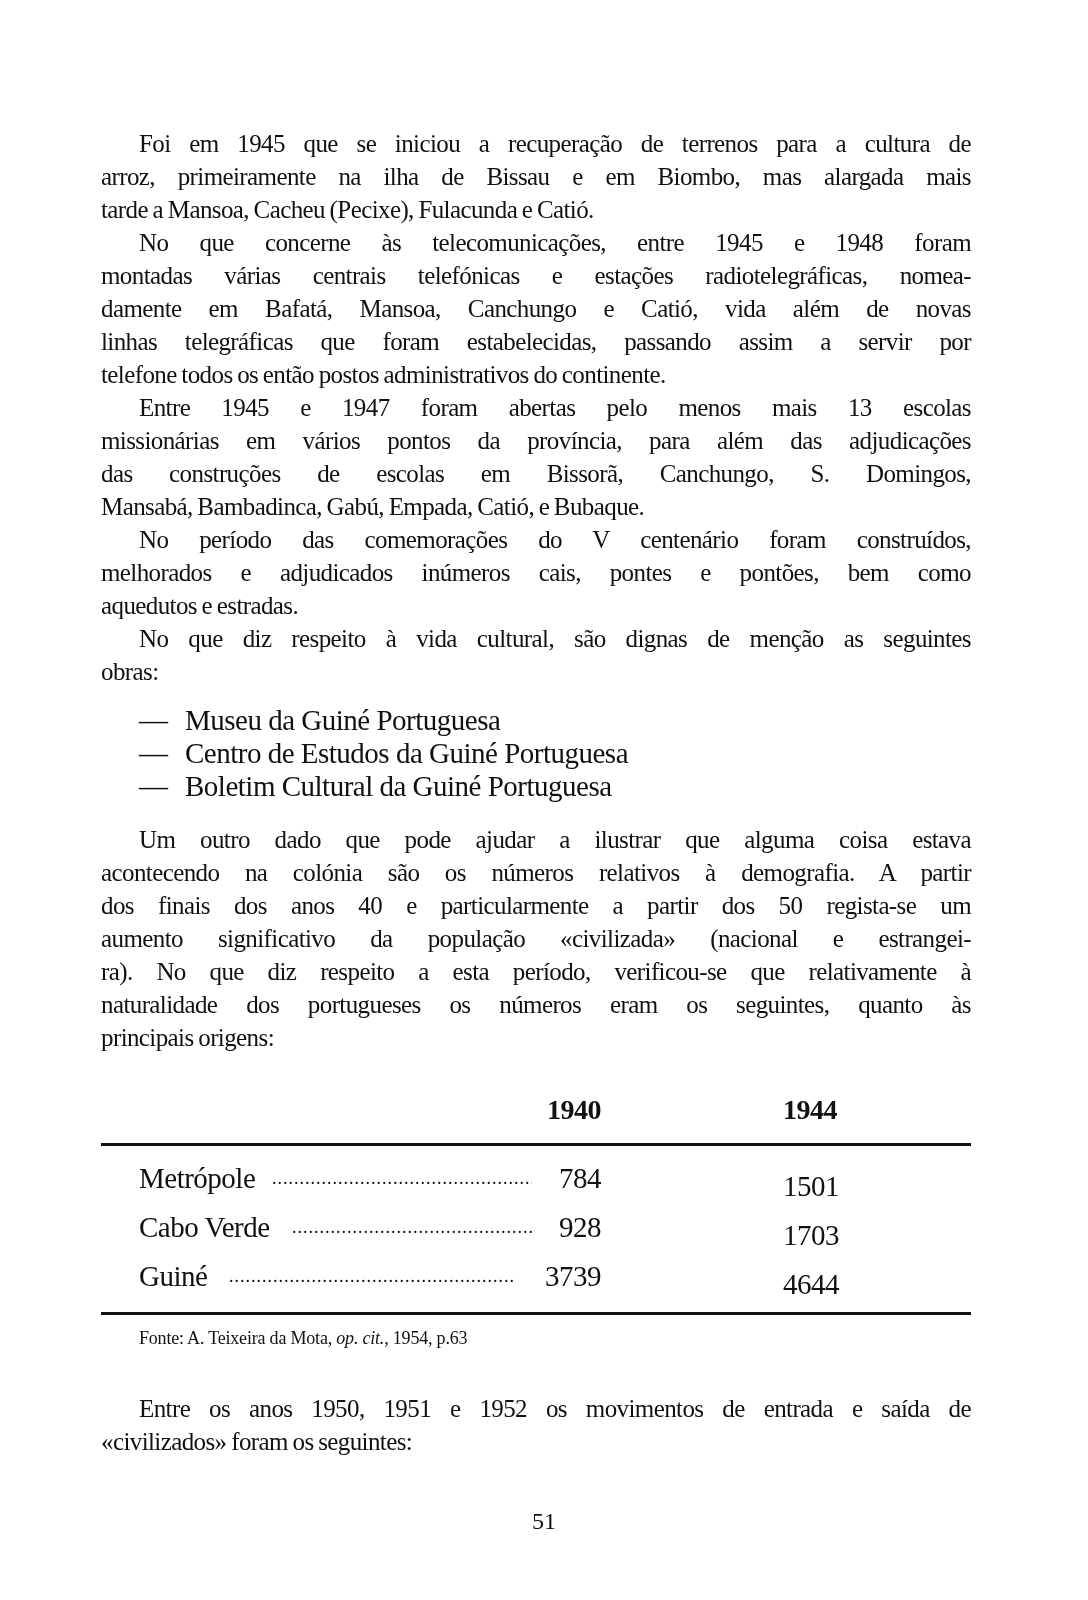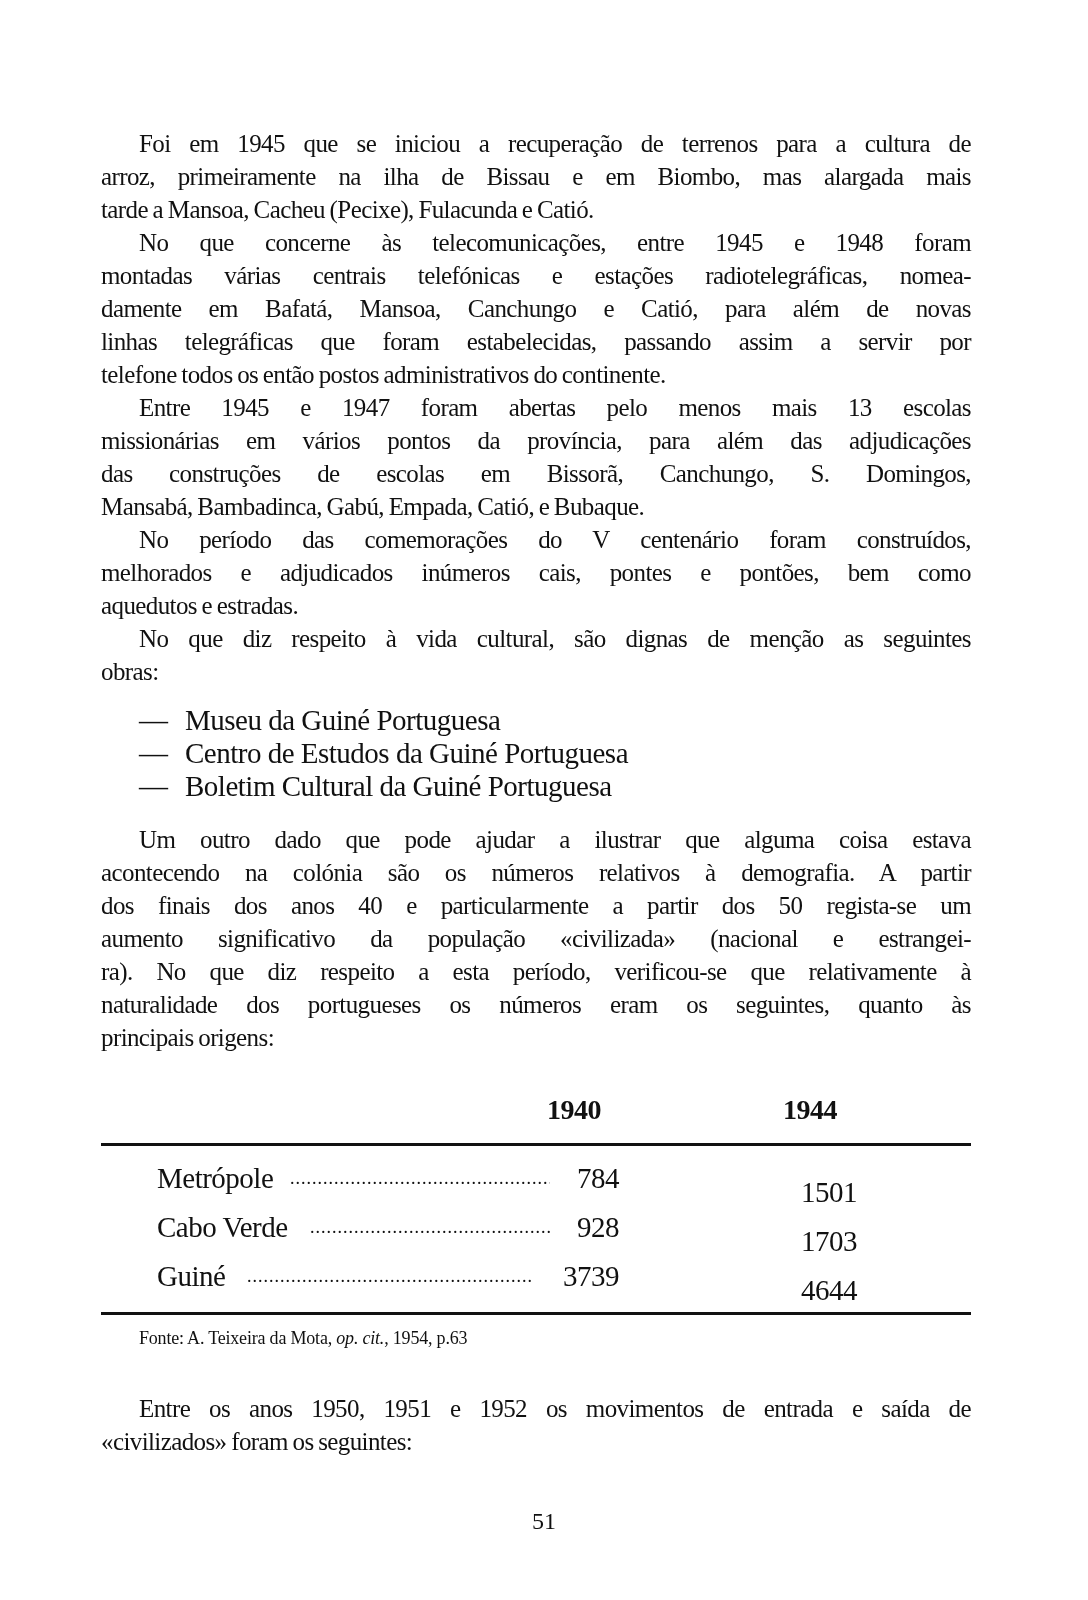--- a/index.html
+++ b/index.html
@@ -8,41 +8,41 @@
   .line { position: absolute; left: 101px; width: 870px; font-size: 25px; line-height: 33px;
           white-space: nowrap; text-align: justify; text-align-last: justify;
           letter-spacing: -0.6px; word-spacing: -1px; }
   .line.indent { left: 139px; width: 832px; }
   .line.last { text-align-last: left; }
   .list-item { position: absolute; left: 139px; font-size: 29px; line-height: 33px;
                white-space: nowrap; letter-spacing: -0.5px; }
   .list-item .dash { display: inline-block; width: 46px; }
   .table-head { position: absolute; top: 1094px; font-size: 28px; font-weight: bold; letter-spacing: -0.5px; }
   .rule { position: absolute; left: 101px; width: 870px; height: 3px; background: #111; }
-  .row { position: absolute; left: 139px; width: 720px; height: 33px; font-size: 29px; letter-spacing: -0.5px; margin-left: 18px; }
+  .row { position: absolute; left: 139px; width: 720px; height: 33px; font-size: 29px; letter-spacing: -0.5px; }
   .row .label { position: absolute; left: 0; top: 0; white-space: nowrap; }
   .row .leader { position: absolute; top: 0; overflow: hidden; white-space: nowrap; font-size: 18px; letter-spacing: 1px; line-height: 33px; }
   .row .v1940 { position: absolute; right: 258px; top: 0; text-align: center; }
-  .row .v1950 { position: absolute; right: 20px; top: 14px; }
+  .row .v1950 { position: absolute; right: 20px; top: 8px; }
   .footnote { position: absolute; left: 139px; top: 1328px; font-size: 18px; letter-spacing: -0.2px; white-space: nowrap; }
   .page-number { position: absolute; left: 0; width: 1088px; top: 1508px; text-align: center; font-size: 24px; }
 </style>
 </head>
 <body>
 
 <div>
   <div class="line indent" style="top:127px">Foi em 1945 que se iniciou a recuperação de terrenos para a cultura de</div>
   <div class="line" style="top:160px">arroz, primeiramente na ilha de Bissau e em Biombo, mas alargada mais</div>
   <div class="line last" style="top:193px">tarde a Mansoa, Cacheu (Pecixe), Fulacunda e Catió.</div>
 </div>
 
 <div>
   <div class="line indent" style="top:226px">No que concerne às telecomunicações, entre 1945 e 1948 foram</div>
   <div class="line" style="top:259px">montadas várias centrais telefónicas e estações radiotelegráficas, nomea-</div>
-  <div class="line" style="top:292px">damente em Bafatá, Mansoa, Canchungo e Catió, para além de novas</div>
+  <div class="line" style="top:292px">damente em Bafatá, Mansoa, Canchungo e Catió, vida além de novas</div>
   <div class="line" style="top:325px">linhas telegráficas que foram estabelecidas, passando assim a servir por</div>
   <div class="line last" style="top:358px">telefone todos os então postos administrativos do continente.</div>
 </div>
 
 <div>
   <div class="line indent" style="top:391px">Entre 1945 e 1947 foram abertas pelo menos mais 13 escolas</div>
   <div class="line" style="top:424px">missionárias em vários pontos da província, para além das adjudicações</div>
   <div class="line" style="top:457px">das construções de escolas em Bissorã, Canchungo, S. Domingos,</div>
   <div class="line last" style="top:490px">Mansabá, Bambadinca, Gabú, Empada, Catió, e Bubaque.</div>
 </div>

